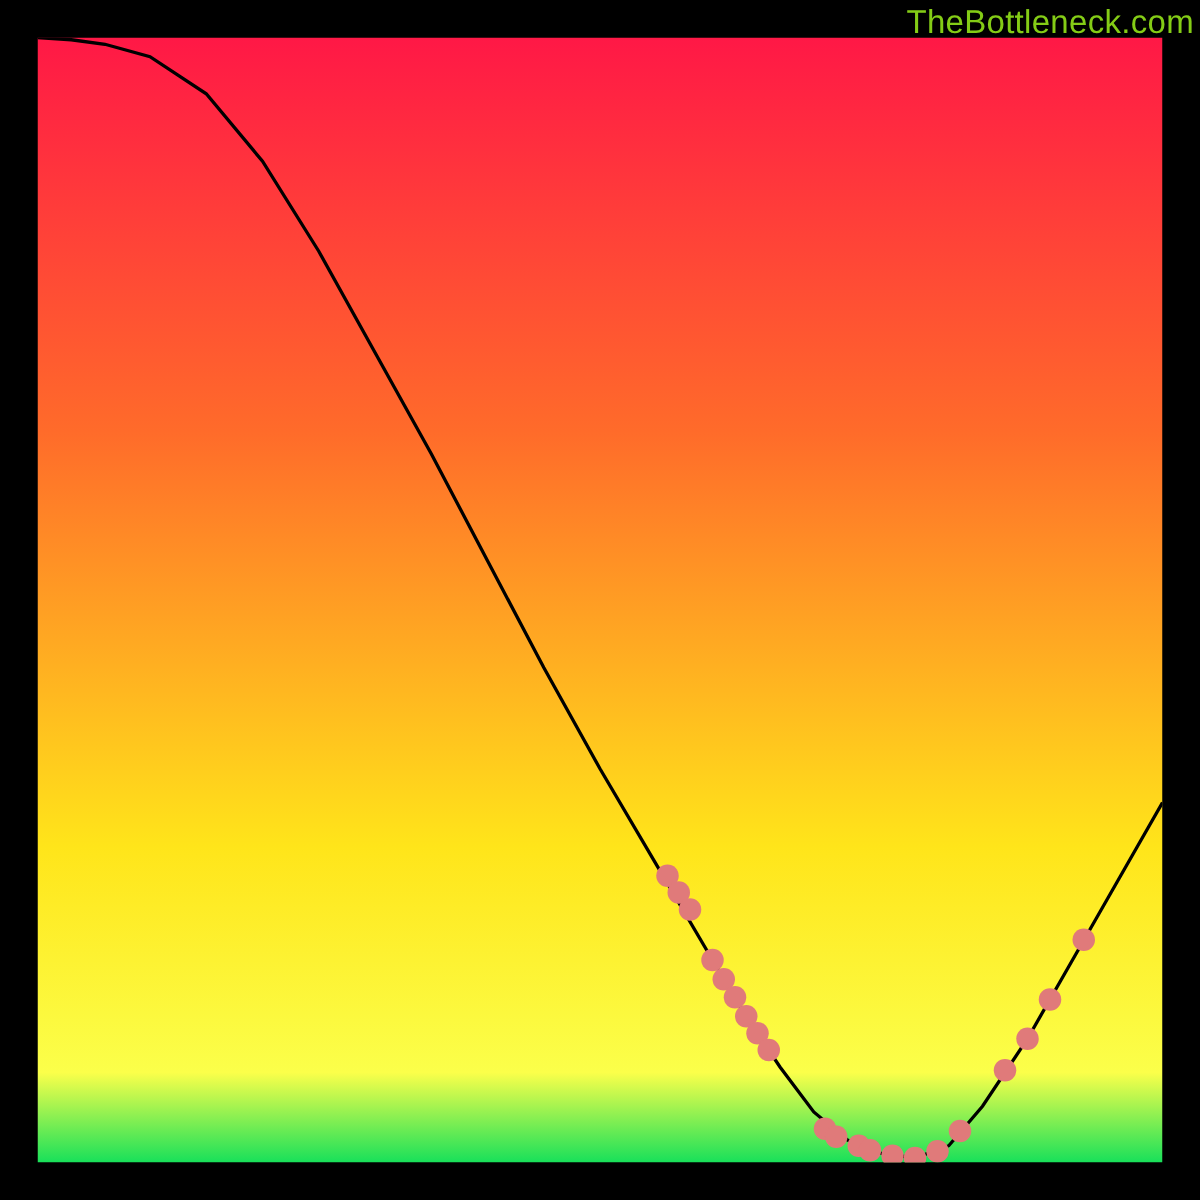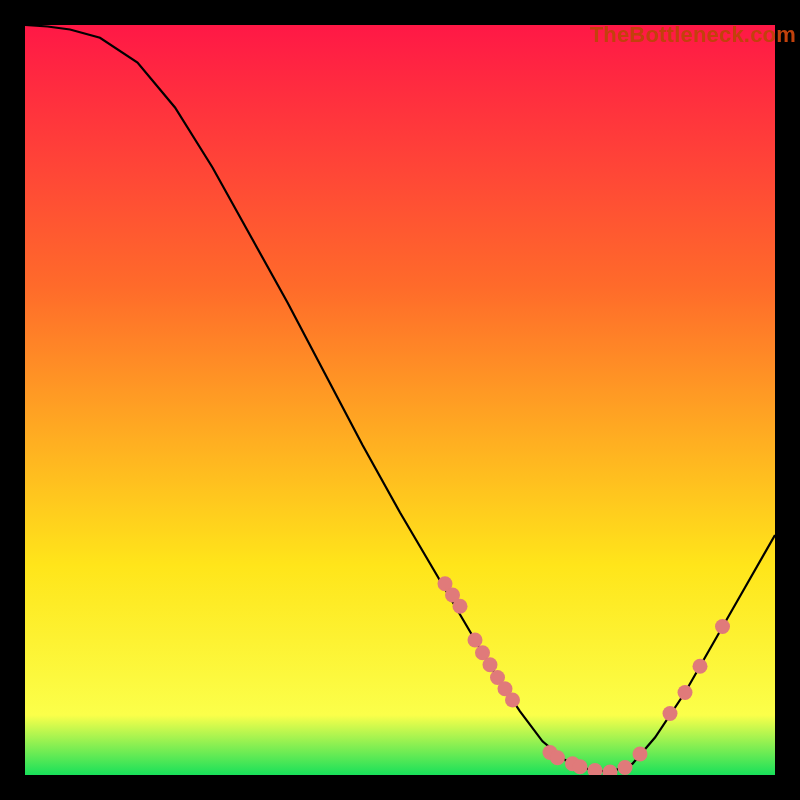--- a/index.html
+++ b/index.html
@@ -24,24 +24,23 @@
     top: 0;
     width: 750px;
     height: 750px;
   }
   .watermark {
     position: absolute;
     right: 4px;
     top: 2px;
     font-family: Arial, Helvetica, sans-serif;
     font-size: 22px;
-    color: #c2410c;
-    font-weight: 700;
+    color: #84cc16;
+    font-weight: 400;
     letter-spacing: 0.2px;
-    margin-top: 20px;
   }
 </style>
 </head>
 <body>
 
 <div class="frame">
   <svg class="plot-area" viewBox="0 0 750 750">
     <defs>
       <linearGradient id="bg" x1="0" y1="0" x2="0" y2="1">
         <stop offset="0" stop-color="#ff1846"></stop>

